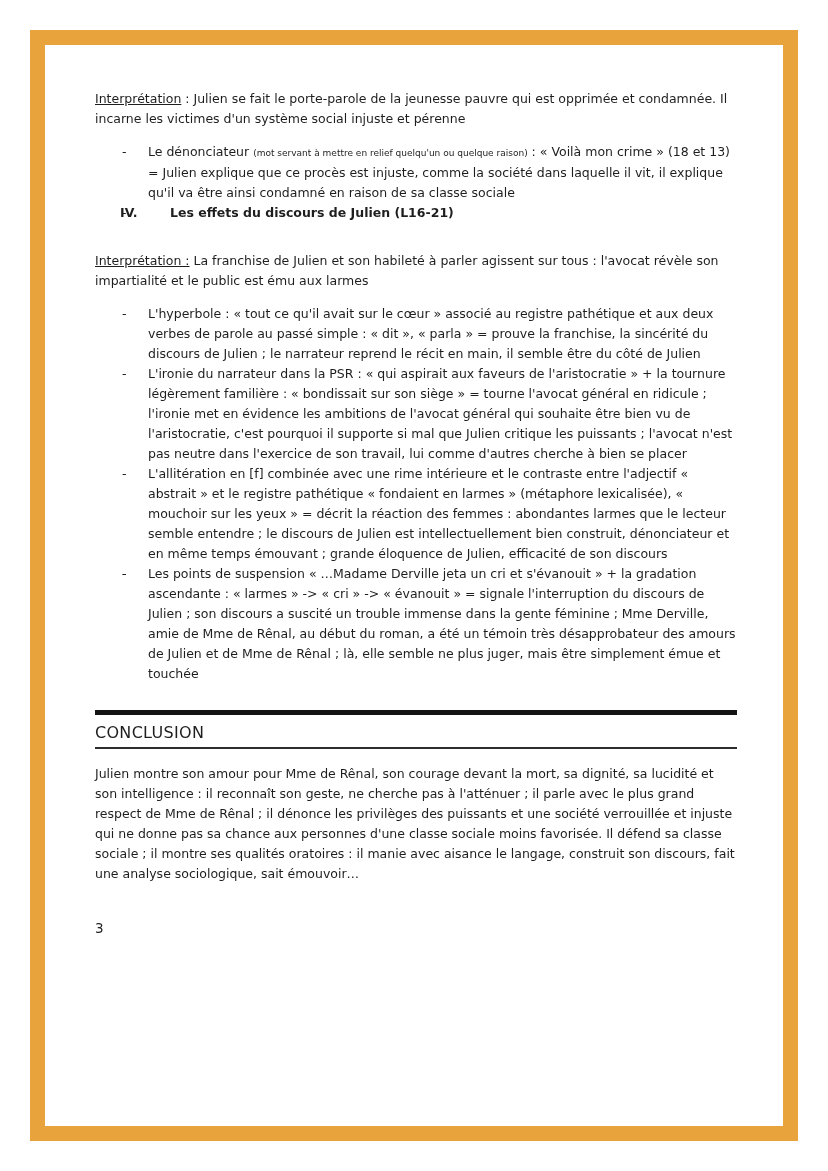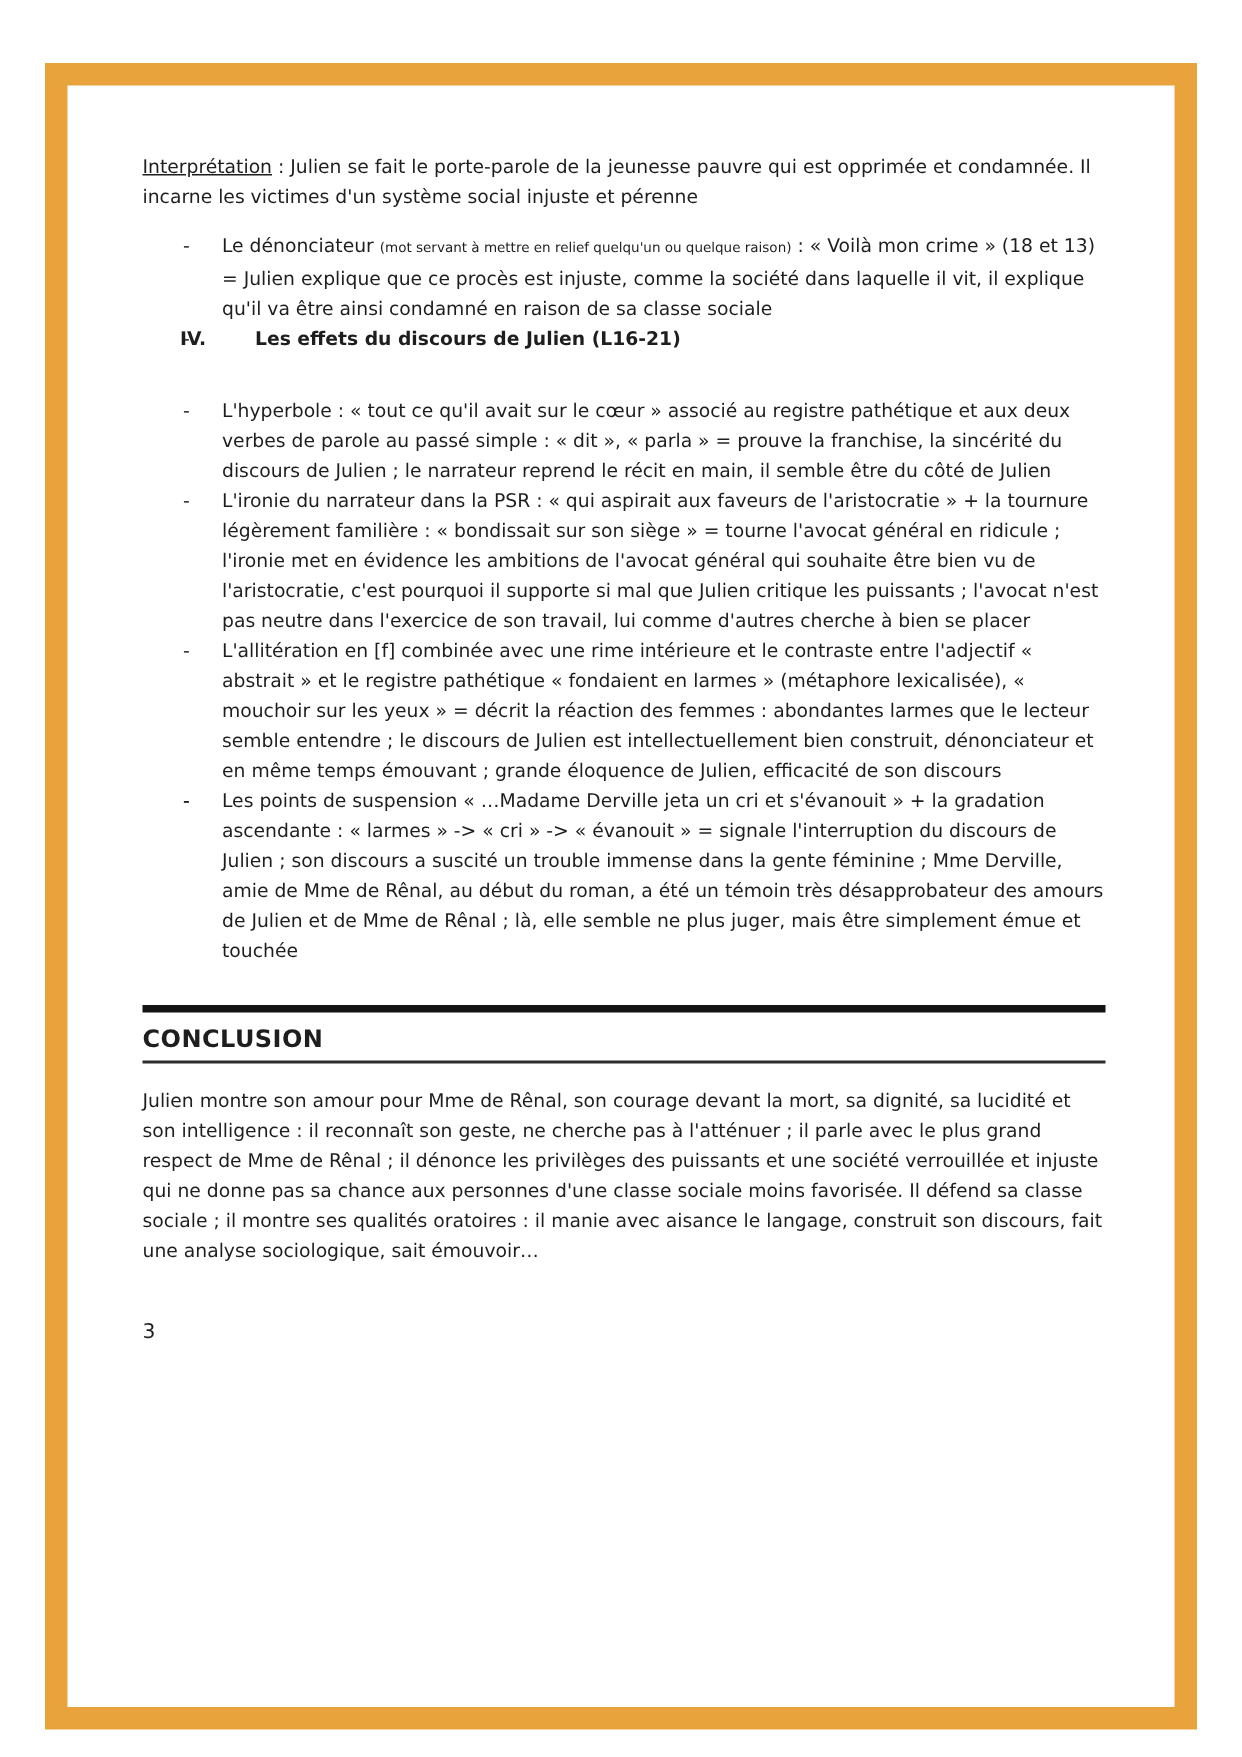--- a/index.html
+++ b/index.html
@@ -5,21 +5,21 @@
   * { margin: 0; padding: 0; box-sizing: border-box; }
   html, body { background: #ffffff; }
   body {
     width: 828px; height: 1171px;
     position: relative;
     font-family: "DejaVu Sans", "Liberation Sans", sans-serif;
     color: #1e1e1e;
   }
   .frame {
     position: absolute;
-    left: 30px; top: 42px;
+    left: 30px; top: 30px;
     width: 768px; height: 1111px;
     border: 15px solid #e8a33d;
     background: #ffffff;
     overflow: hidden;
   }
   .content {
     padding: 44px 46px 0 50px;
     font-size: 12.5px;
     line-height: 20px;
   }
@@ -42,21 +42,21 @@
     font-weight: bold;
     margin-bottom: 28px;
   }
   .num-heading .numeral { width: 50px; flex: 0 0 50px; }
   .gap-before-list { margin-top: 13px; }
   .conclusion-head {
     margin-top: 26px;
     border-top: 5px solid #141414;
     border-bottom: 2px solid #2c2c2c;
     padding: 8px 0 4px 0;
-    font-weight: bold;
+    font-weight: normal;
     font-size: 16px;
     letter-spacing: 0.3px;
   }
   .conclusion-paras { margin-top: 15px; }
   .page-number {
     margin-top: 34px;
     font-size: 13.5px;
   }
 </style>
 </head>
@@ -75,20 +75,21 @@
       <div class="li">
         <span class="marker">-</span>
       </div>
     </div>
 
     <div class="num-heading">
       <span class="numeral">IV.</span>
       <span class="title">Les effets du discours de Julien (L16-21)</span>
     </div>
 
+    <p class="para"><span class="u">Interprétation :</span><span> La franchise de Julien et son habileté à parler agissent sur tous : l'avocat révèle son impartialité et le public est ému aux larmes</span></p>
 
     <div class="dash-list gap-before-list">
       <div class="li">
         <span class="marker">-</span>
         <span>L'hyperbole : « tout ce qu'il avait sur le cœur » associé au registre pathétique et aux deux verbes de parole au passé simple : « dit », « parla » = prouve la franchise, la sincérité du discours de Julien ; le narrateur reprend le récit en main, il semble être du côté de Julien</span>
       </div>
       <div class="li">
         <span class="marker">-</span>
         <span>L'ironie du narrateur dans la PSR : « qui aspirait aux faveurs de l'aristocratie » + la tournure légèrement familière : « bondissait sur son siège » = tourne l'avocat général en ridicule ; l'ironie met en évidence les ambitions de l'avocat général qui souhaite être bien vu de l'aristocratie, c'est pourquoi il supporte si mal que Julien critique les puissants ; l'avocat n'est pas neutre dans l'exercice de son travail, lui comme d'autres cherche à bien se placer</span>
       </div>

